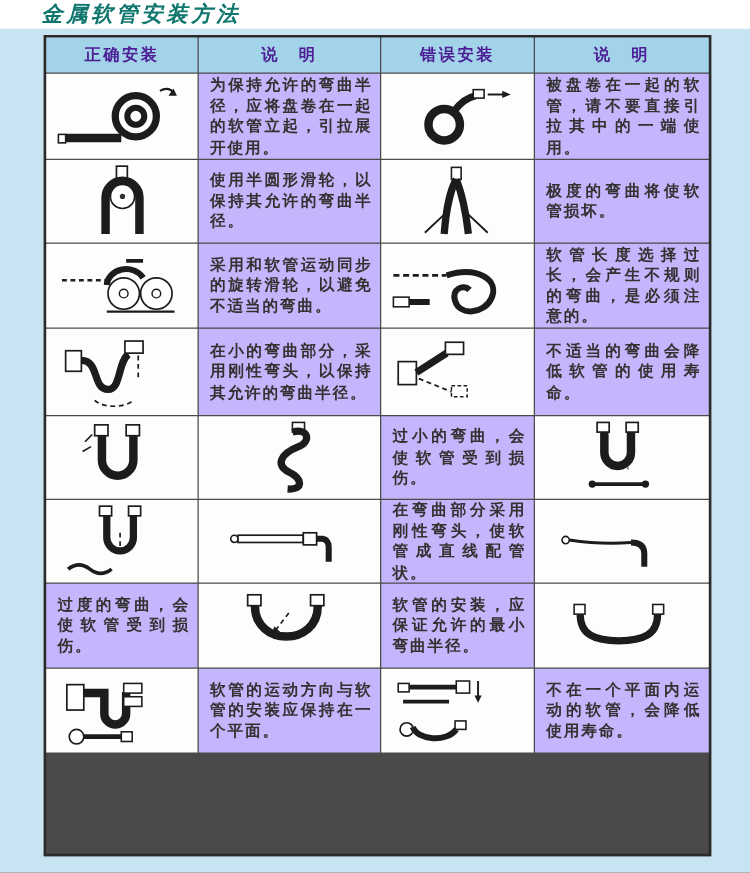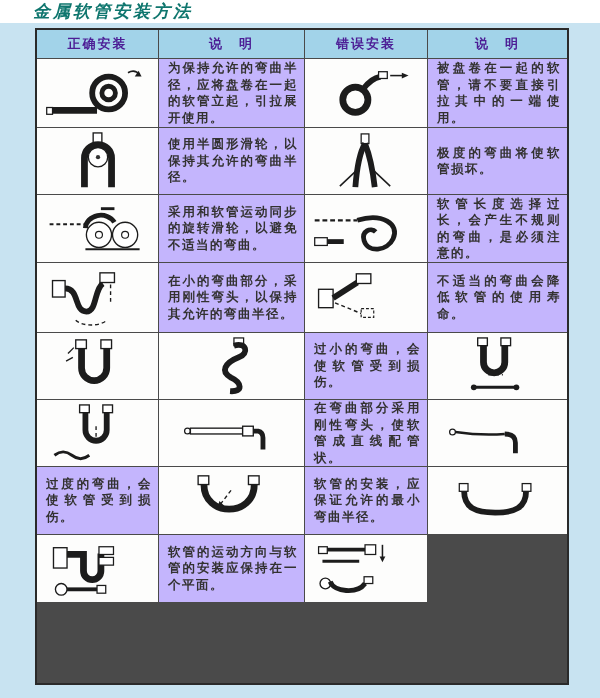--- a/index.html
+++ b/index.html
@@ -289,13 +289,16 @@
           <rect x="54" y="6" width="11" height="10" stroke-width="1.3" fill="#fff"></rect>
           <line x1="72" y1="6" x2="72" y2="20" stroke-width="1.6"></line>
           <path d="M69,18 l3,6 3,-6 z" fill="#1c1c1c" stroke-width="0"></path>
           <line x1="10" y1="23" x2="48" y2="23" stroke-width="3"></line>
           <circle cx="13" cy="46" r="5.5" stroke-width="1.4" fill="#fff"></circle>
           <path d="M18,44 C22,55 46,57 54,46" stroke-width="5"></path>
           <rect x="53" y="39" width="9" height="7" stroke-width="1.3" fill="#fff"></rect>
         </svg>
       </span>
     </div>
+  <div class="desc-cell">
+      <span>不在一个平面内运动的软管，会降低使用寿命。</span>
+    </div>
 </div>
 
 </body></html>

